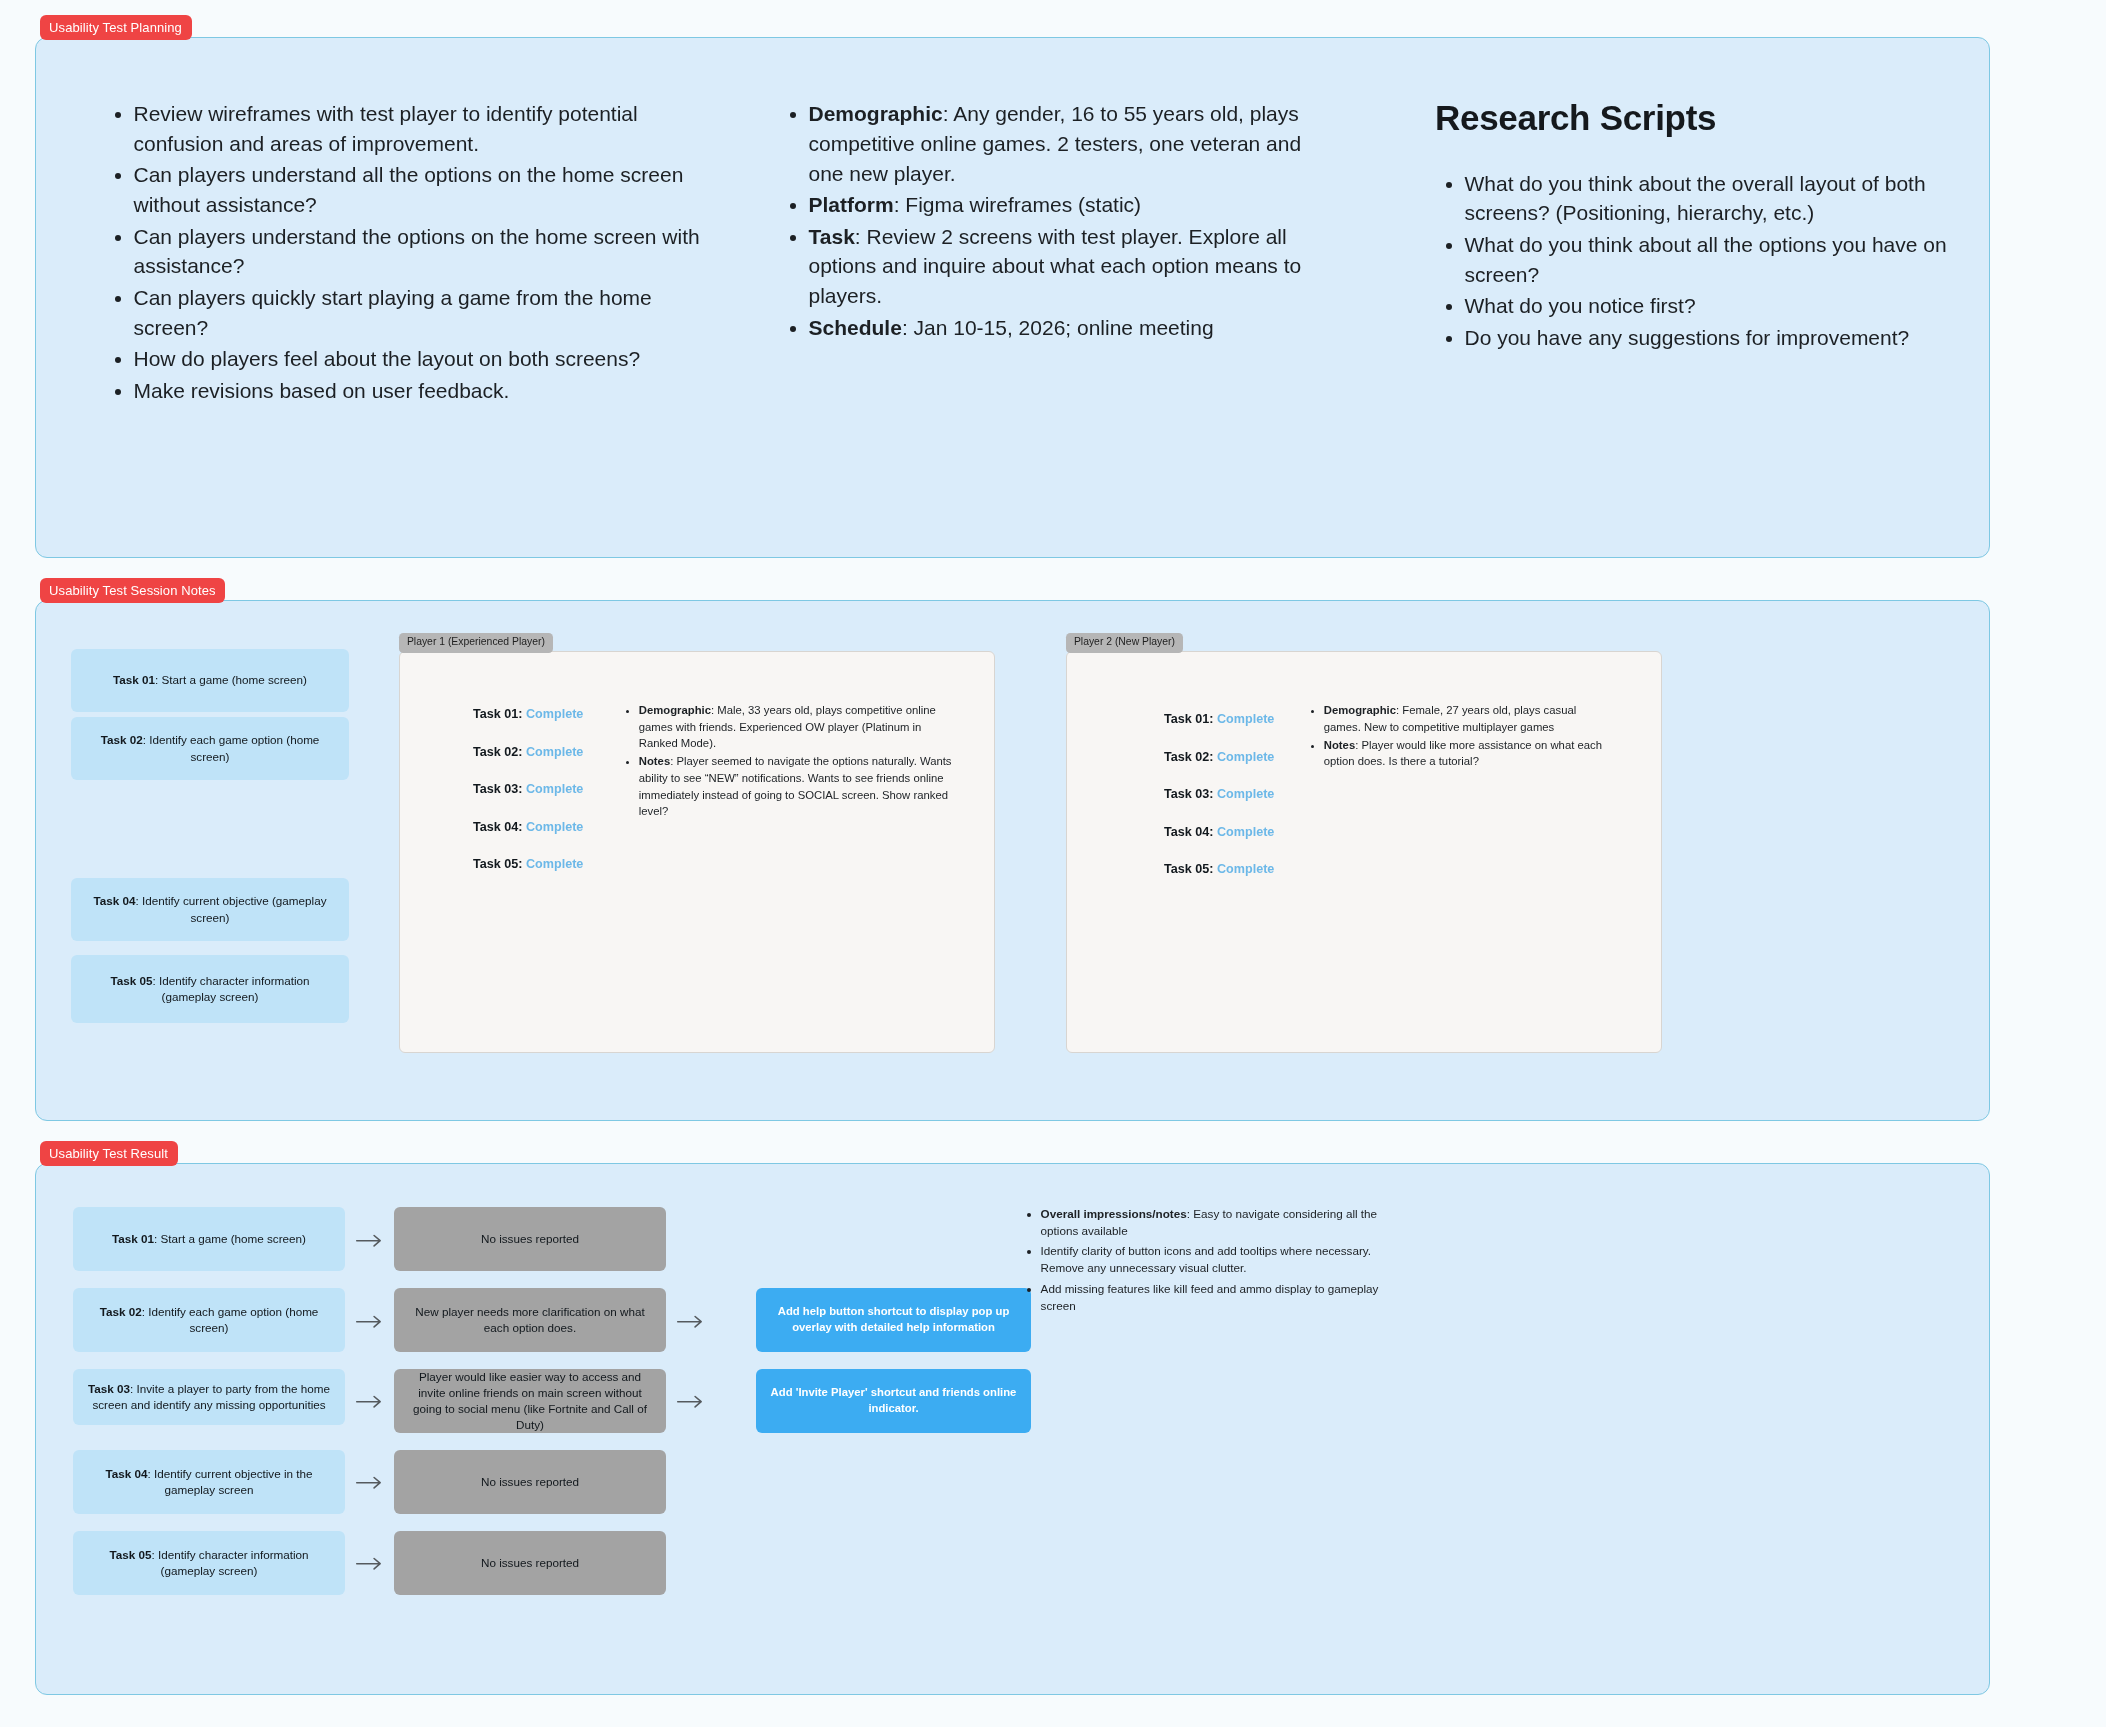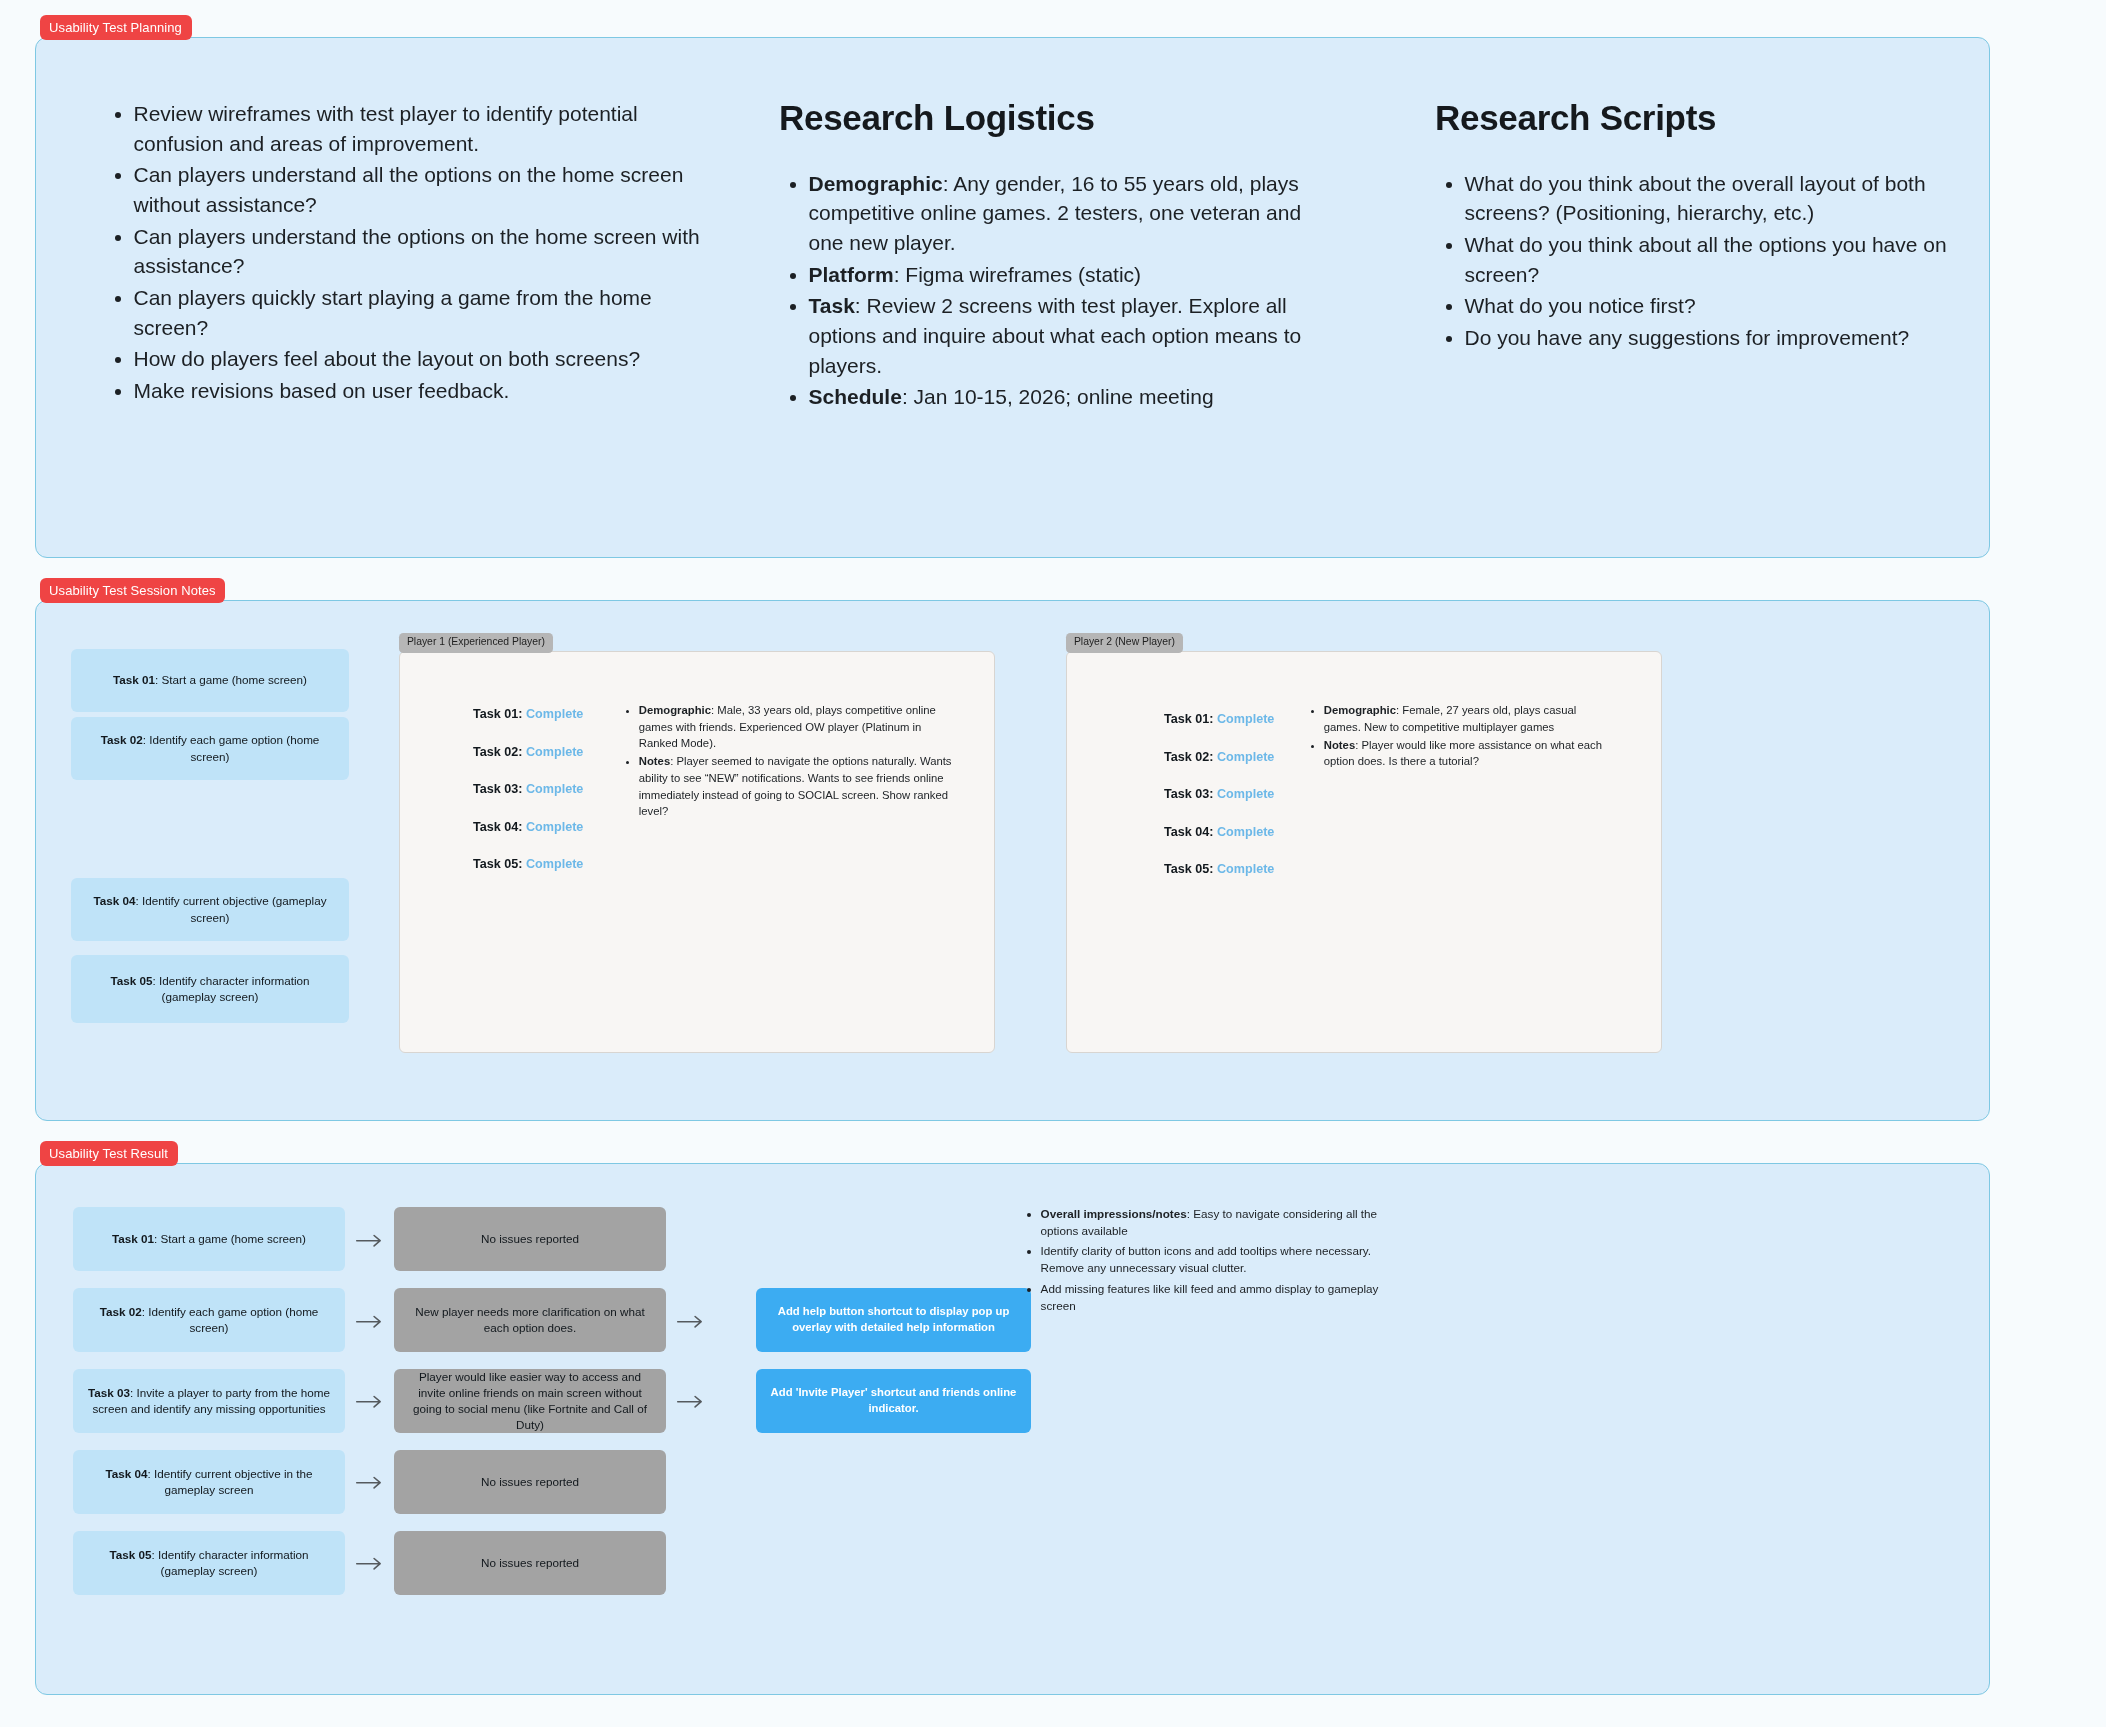--- a/index.html
+++ b/index.html
@@ -197,21 +197,20 @@
           <li>Review wireframes with test player to identify potential confusion and areas of improvement.</li>
           <li>Can players understand all the options on the home screen without assistance?</li>
           <li>Can players understand the options on the home screen with assistance?</li>
           <li>Can players quickly start playing a game from the home screen?</li>
           <li>How do players feel about the layout on both screens?</li>
           <li>Make revisions based on user feedback.</li>
         </ul>
       </div>
 
       <div class="col" id="col-logistics">
-        <h2>Research Logistics</h2>
         <ul>
           <li><b>Demographic</b><span>: Any gender, 16 to 55 years old, plays competitive online games. 2 testers, one veteran and one new player.</span></li>
           <li><b>Platform</b><span>: Figma wireframes (static)</span></li>
           <li><b>Task</b><span>: Review 2 screens with test player. Explore all options and inquire about what each option means to players.</span></li>
           <li><b>Schedule</b><span>: Jan 10-15, 2026; online meeting</span></li>
         </ul>
       </div>
 
       <div class="col" id="col-scripts">
         <h2>Research Scripts</h2>
@@ -308,21 +307,21 @@
     </div>
     <div class="arrow" style="left:640px; top:149px;">
       <svg viewBox="0 0 34 20">
           <path d="M2 10 H28 M22 4 L29 10 L22 16" fill="none" stroke="currentColor" stroke-width="1.8" stroke-linecap="round" stroke-linejoin="round"></path>
         </svg>
     </div>
     <div class="rescard action" style="left:680px; top:124px; width:275px; height:64px;">
       <span>Add help button shortcut to display pop up overlay with detailed help information</span>
     </div>
 
-    <div class="rescard task" style="left:37px; top:205px; width:272px; height:64px;">
+    <div class="rescard task" style="left:37px; top:205px; width:272px; height:56px;">
       <span><b>Task 03</b><span>: Invite a player to party from the home screen and identify any missing opportunities</span></span>
     </div>
     <div class="arrow" style="left:319px; top:229px;">
       <svg viewBox="0 0 34 20">
           <path d="M2 10 H28 M22 4 L29 10 L22 16" fill="none" stroke="currentColor" stroke-width="1.8" stroke-linecap="round" stroke-linejoin="round"></path>
         </svg>
     </div>
     <div class="rescard outcome" style="left:358px; top:205px; width:272px; height:64px;">
       <span>Player would like easier way to access and invite online friends on main screen without going to social menu (like Fortnite and Call of Duty)</span>
     </div>

